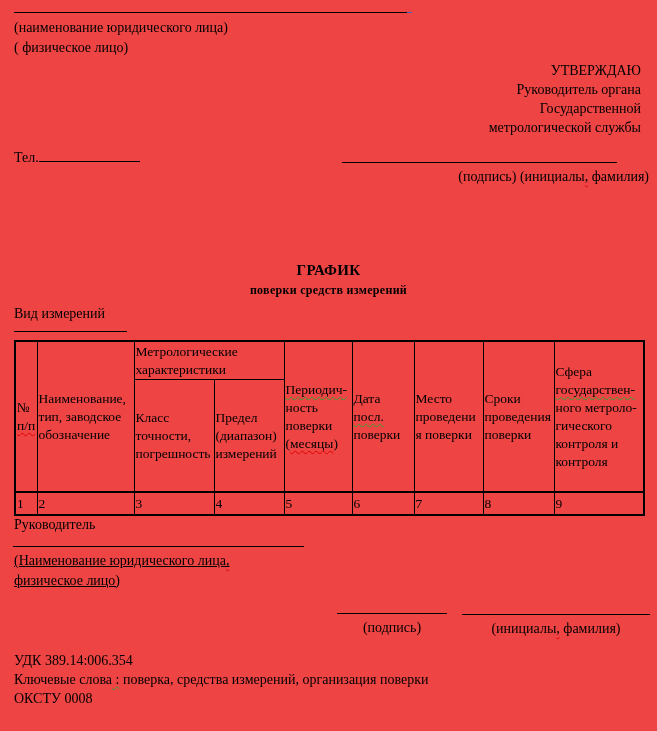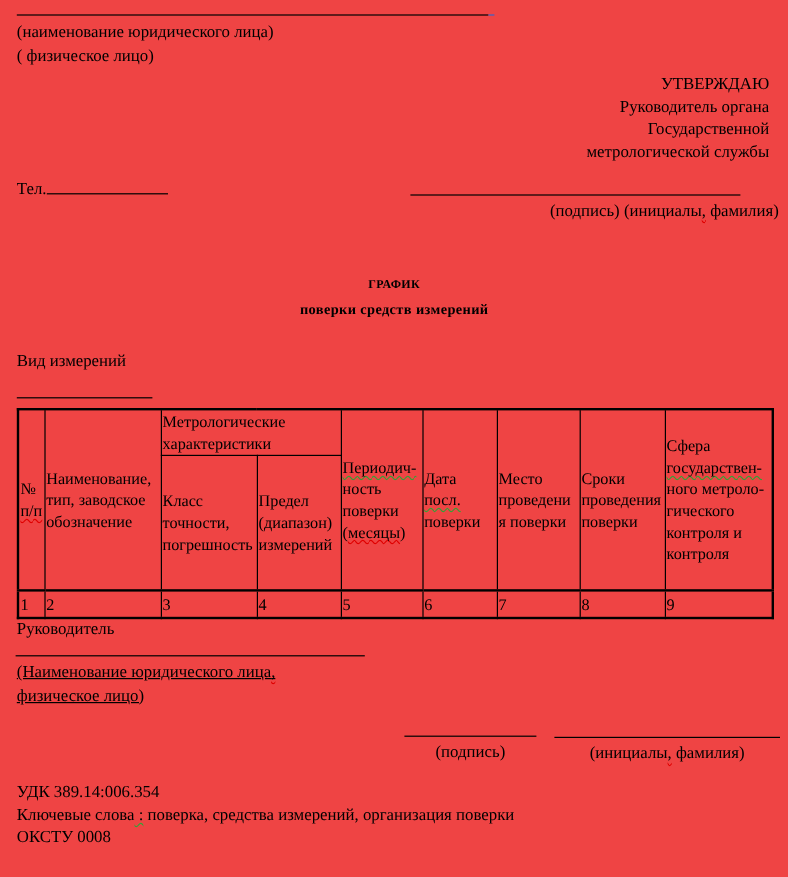--- a/index.html
+++ b/index.html
@@ -55,21 +55,21 @@
     overflow: hidden;
   }
   table.sched td.grp { height: 37px; }
   table.sched tr.sub td { height: 111px; }
   table.sched tr.nums td {
     border-top: 2px solid #000;
     height: 21px;
     line-height: 20px;
   }
   .title-block { line-height: 20px; letter-spacing: 0.3px; }
-  .title-block .t1 { font-size: 10px; }
+  .title-block .t1 { font-size: 15px; margin-top: 32px; }
   .title-block .t2 { font-size: 12px; }
   .footer-lines { line-height: 19px; }
 </style>
 </head>
 <body>
 
 <div class="page">
 
   <div class="abs hline" style="left:14px; top:12px; width:393px;"></div>
   <div class="abs blue-tick" style="left:407px; top:12px; width:5px;"></div>
@@ -93,21 +93,21 @@
   <div class="abs hline" style="left:342px; top:162px; width:275px;"></div>
   <div class="abs" style="right:8px; top:169px;">
     <span>(подпись) (инициалы</span><span class="sq-red">,</span><span> фамилия)</span>
   </div>
 
   <div class="abs center bold title-block" style="left:0; top:228px; width:657px;">
     <div class="t1">ГРАФИК</div>
     <div class="t2">поверки средств измерений</div>
   </div>
 
-  <div class="abs" style="left:14px; top:294px;">Вид измерений</div>
+  <div class="abs" style="left:14px; top:306px;">Вид измерений</div>
   <div class="abs hline" style="left:14px; top:331px; width:113px;"></div>
 
   <table class="sched abs" style="left:14px; top:340px;">
     <colgroup>
       <col style="width:22px">
         <col style="width:97px">
         <col style="width:80px">
       <col style="width:70px">
         <col style="width:68px">
         <col style="width:62px">

